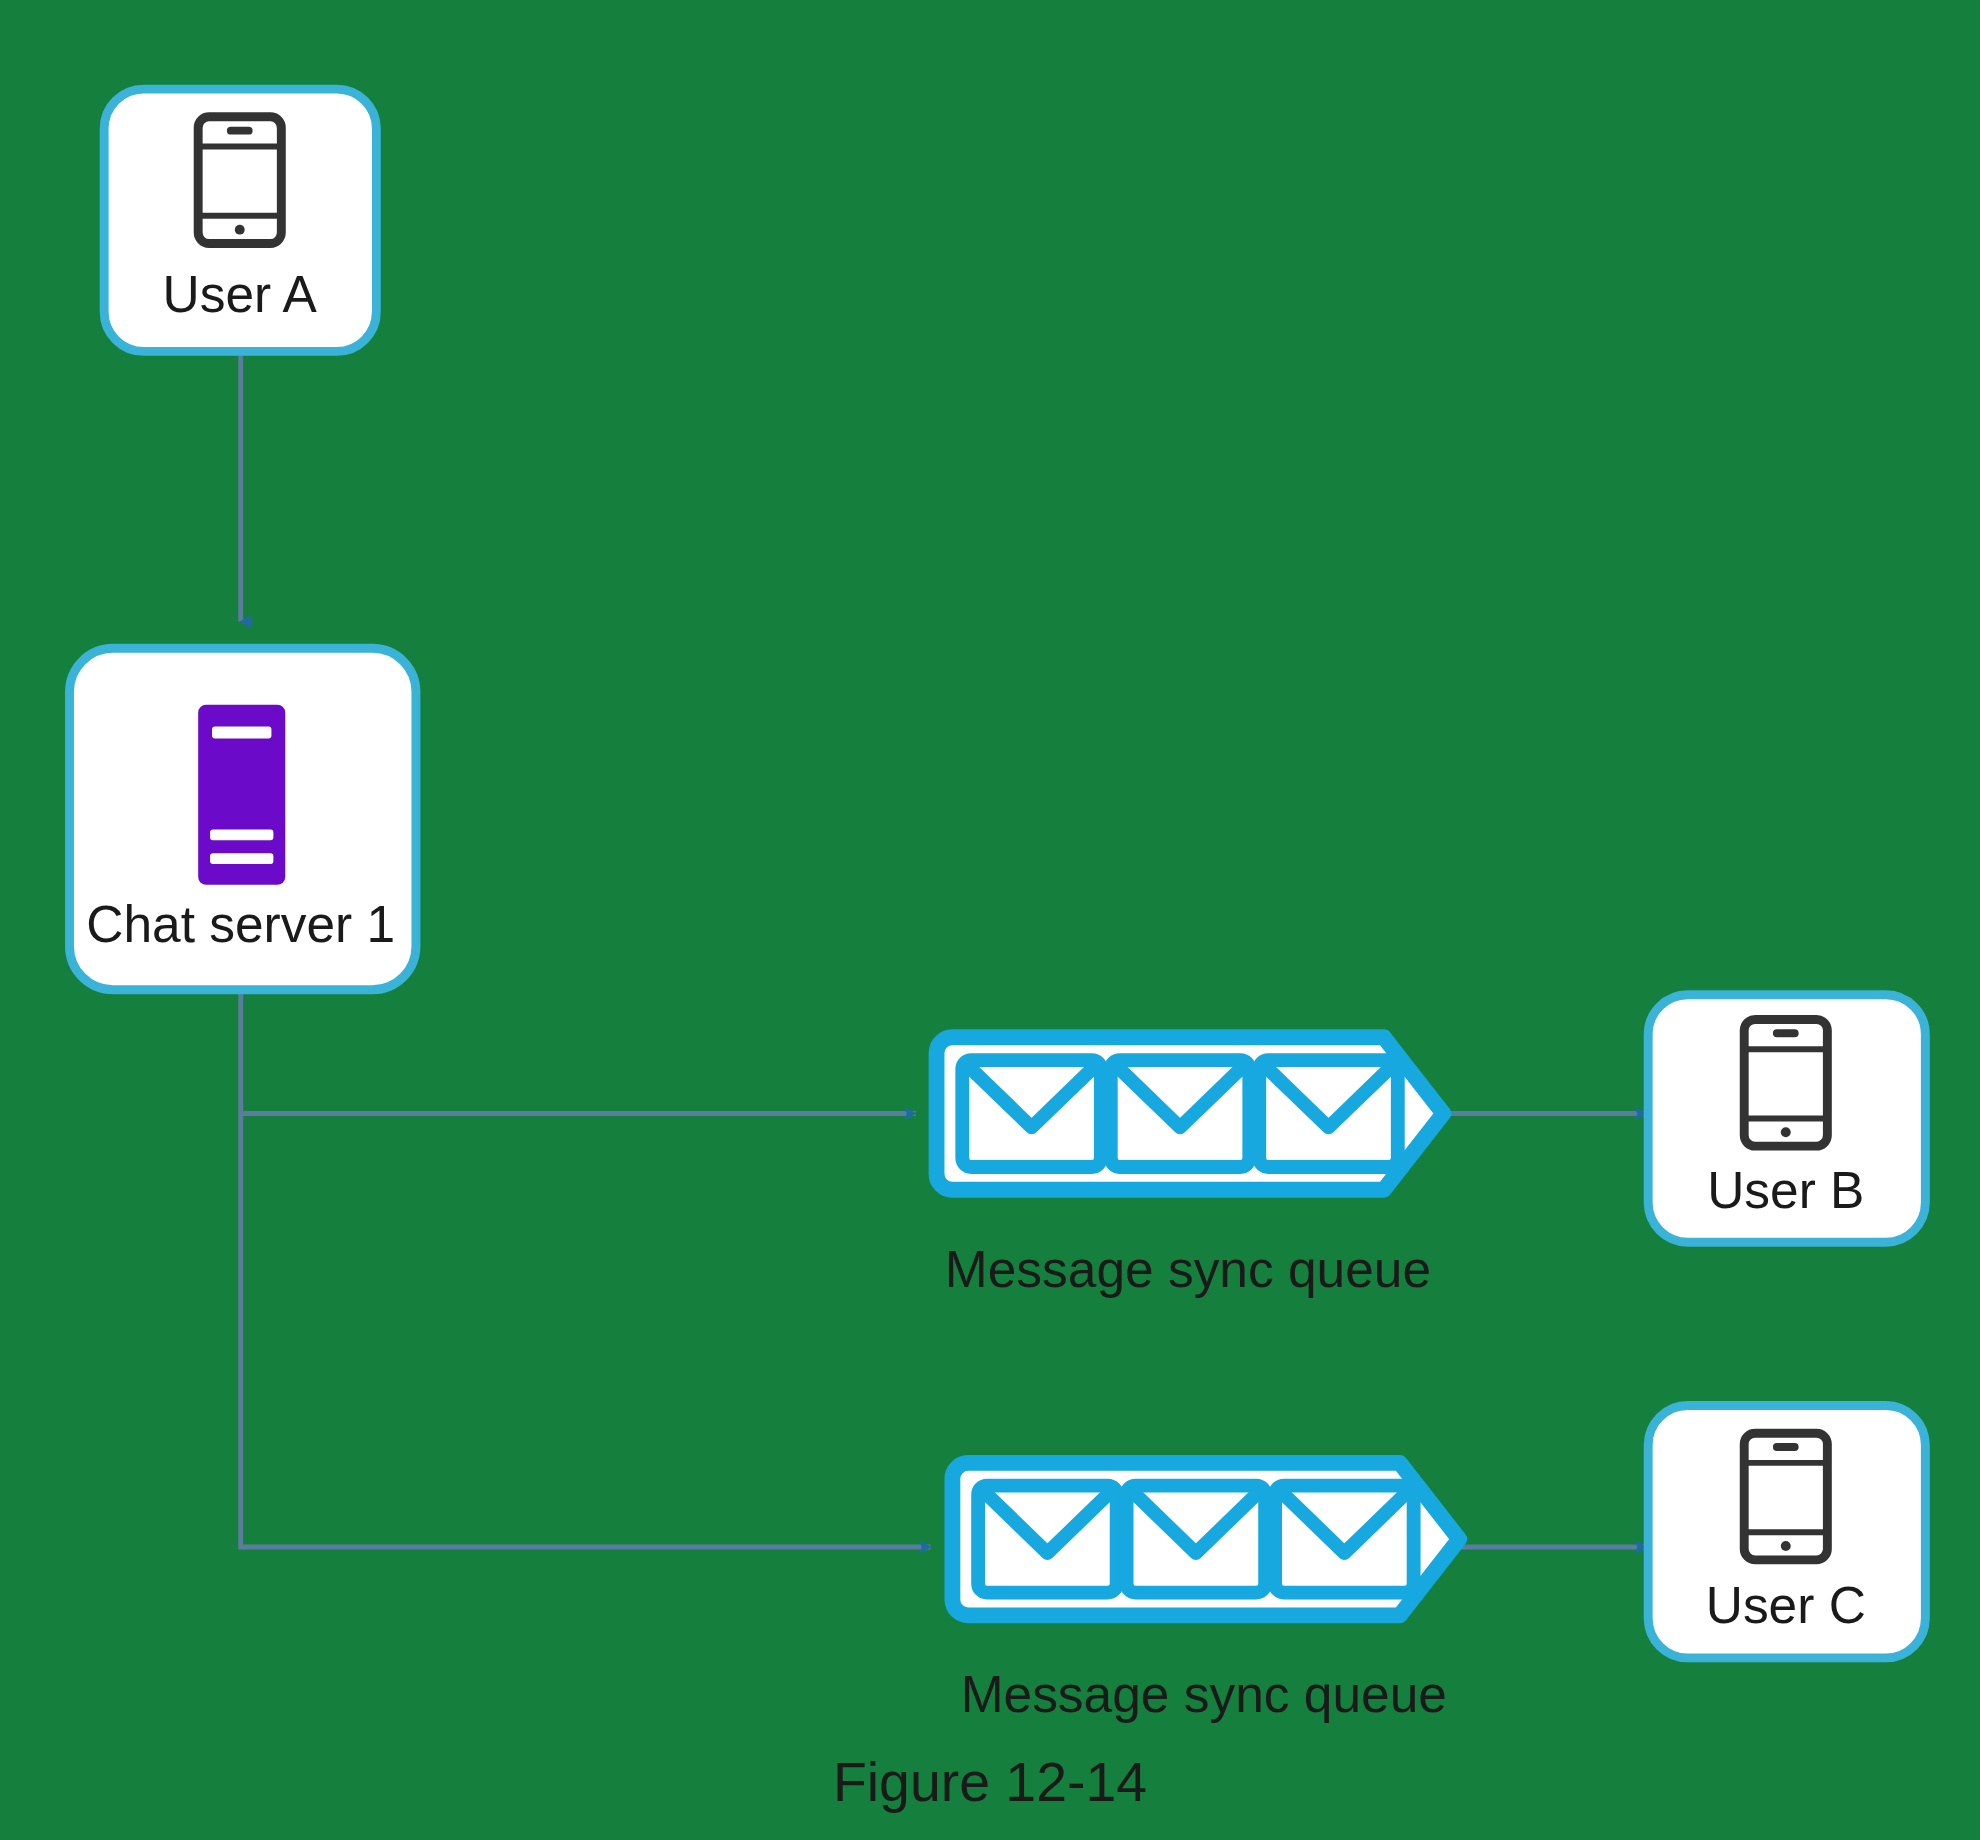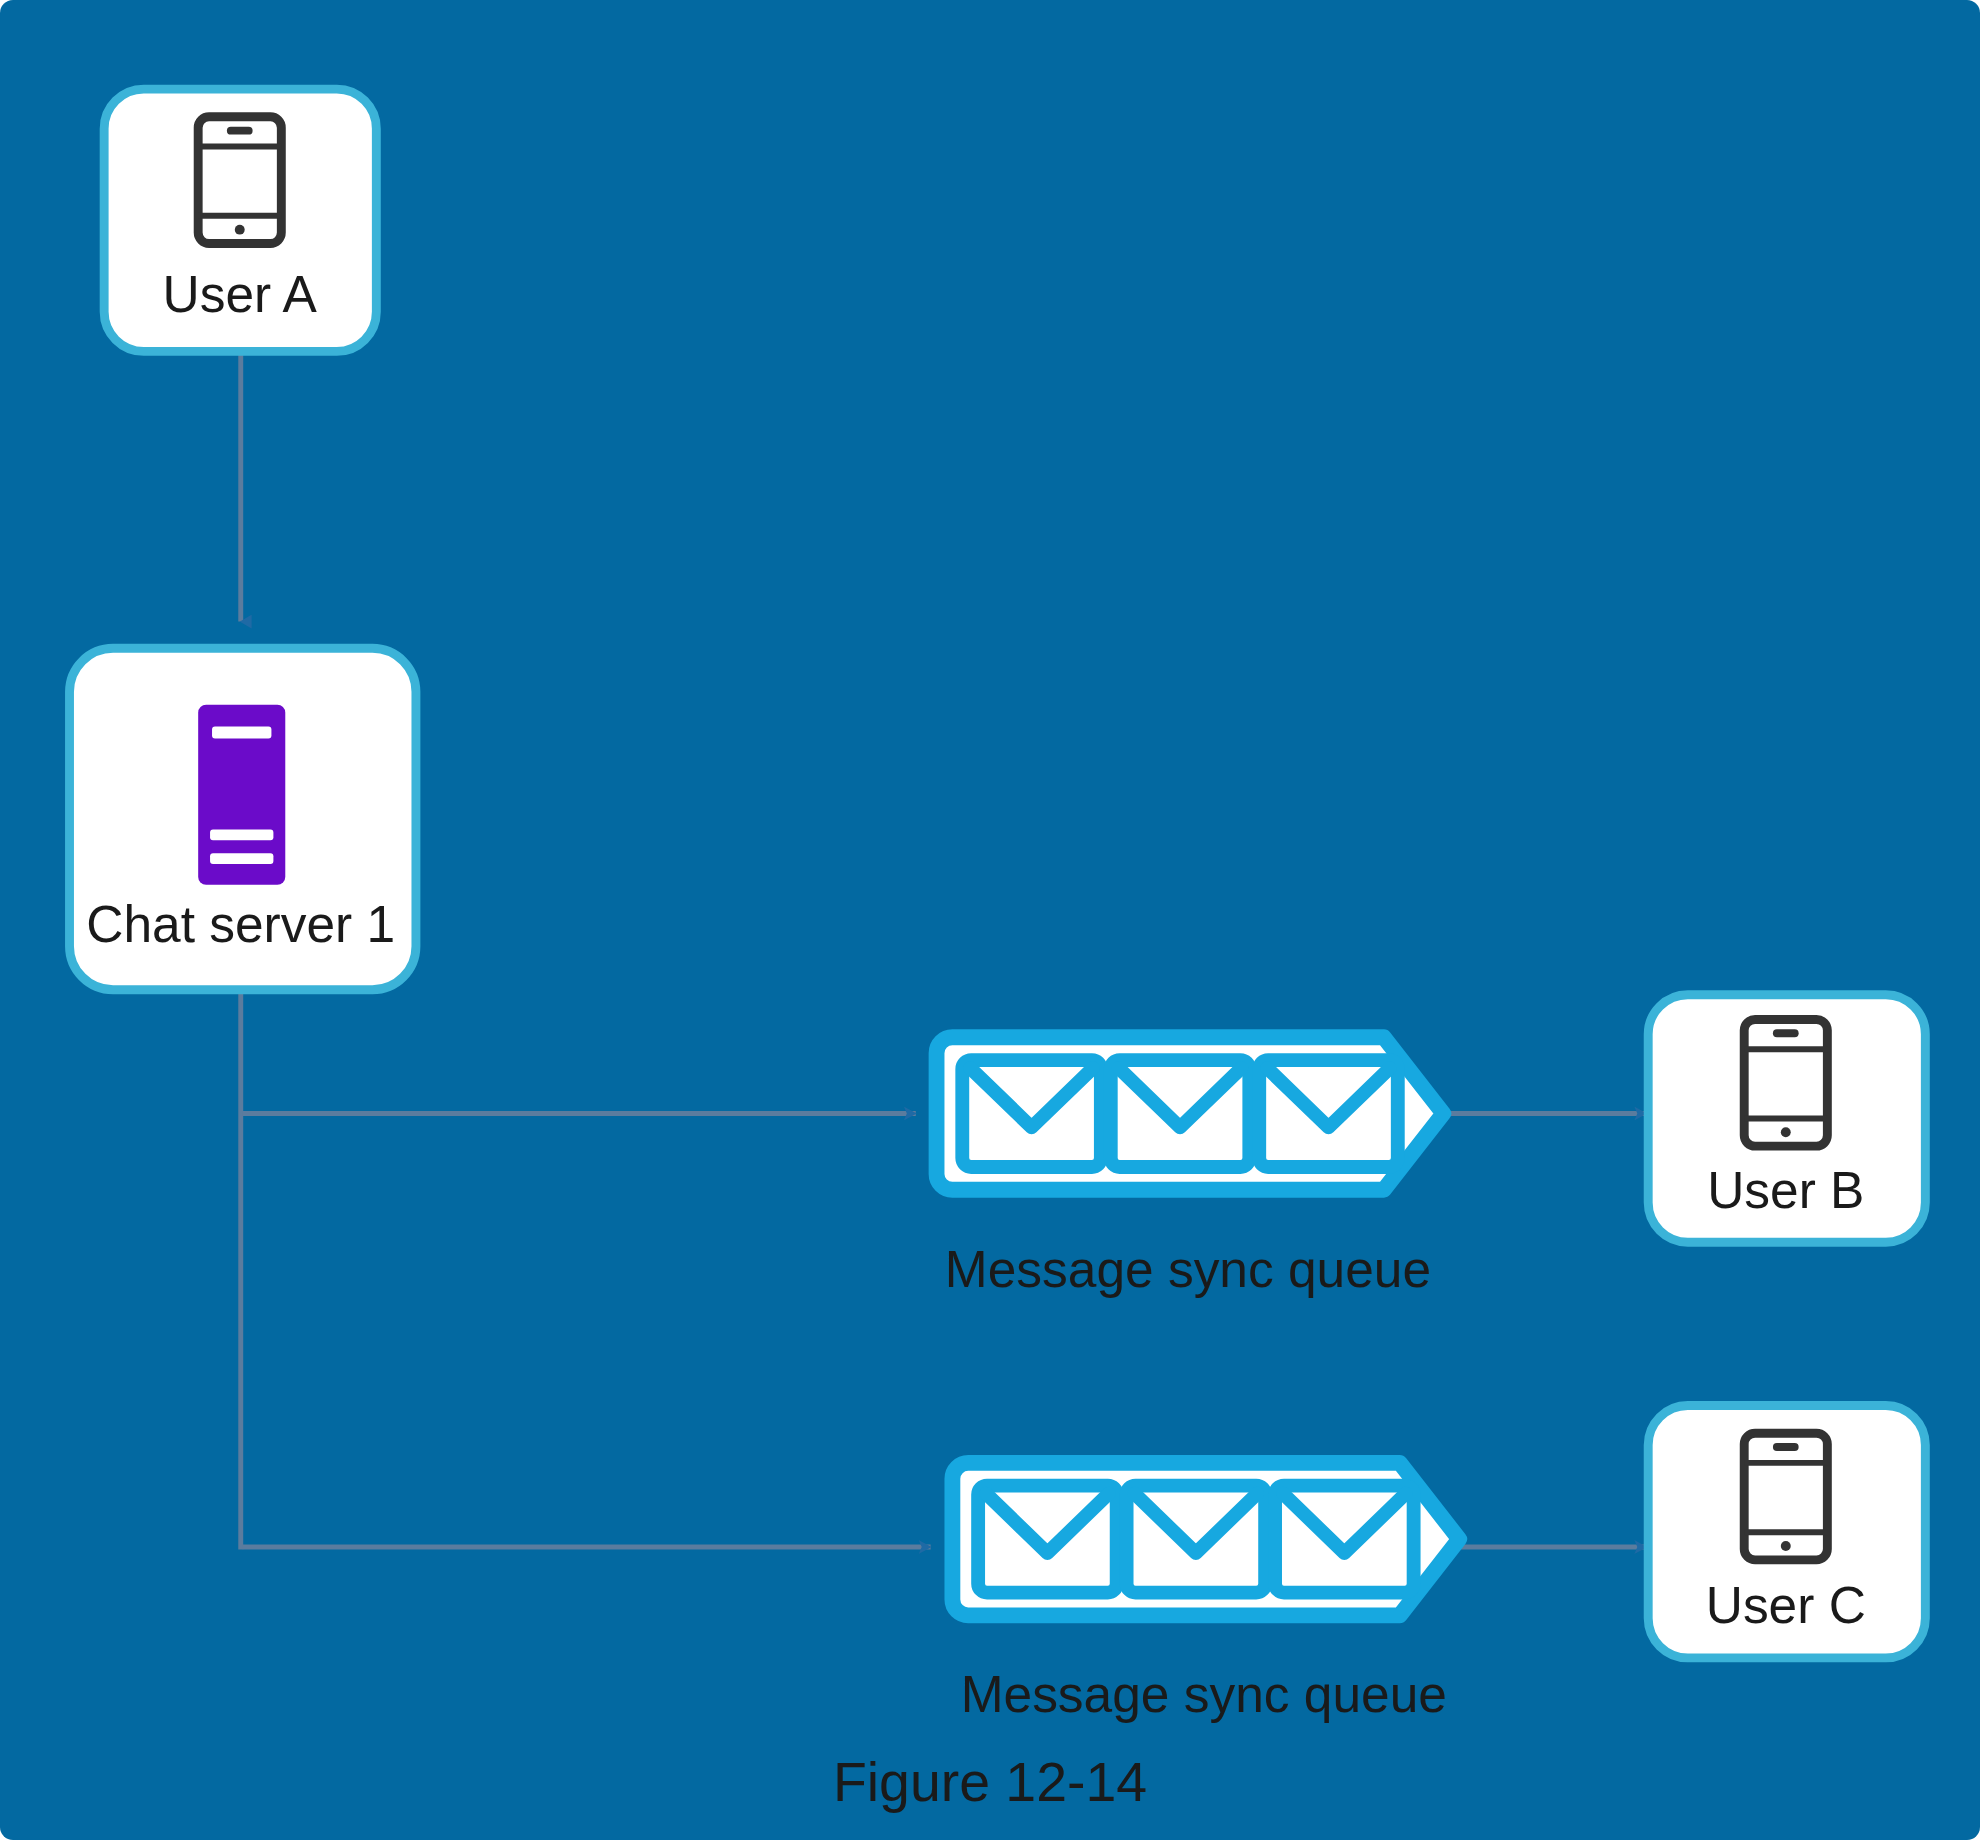--- a/index.html
+++ b/index.html
@@ -8,23 +8,22 @@
     padding: 0;
     background: #ffffff;
   }
   body {
     font-family: "Liberation Sans", sans-serif;
   }
   #canvas {
     position: relative;
     width: 1980px;
     height: 1840px;
-    background: #0369a1;
+    background: #15803d;
     overflow: hidden;
-    border-radius: 13px;
   }
   #diagram-svg {
     position: absolute;
     top: 0;
     left: 0;
     width: 1980px;
     height: 1840px;
   }
   .node-label {
     font-family: "Liberation Sans", sans-serif;

